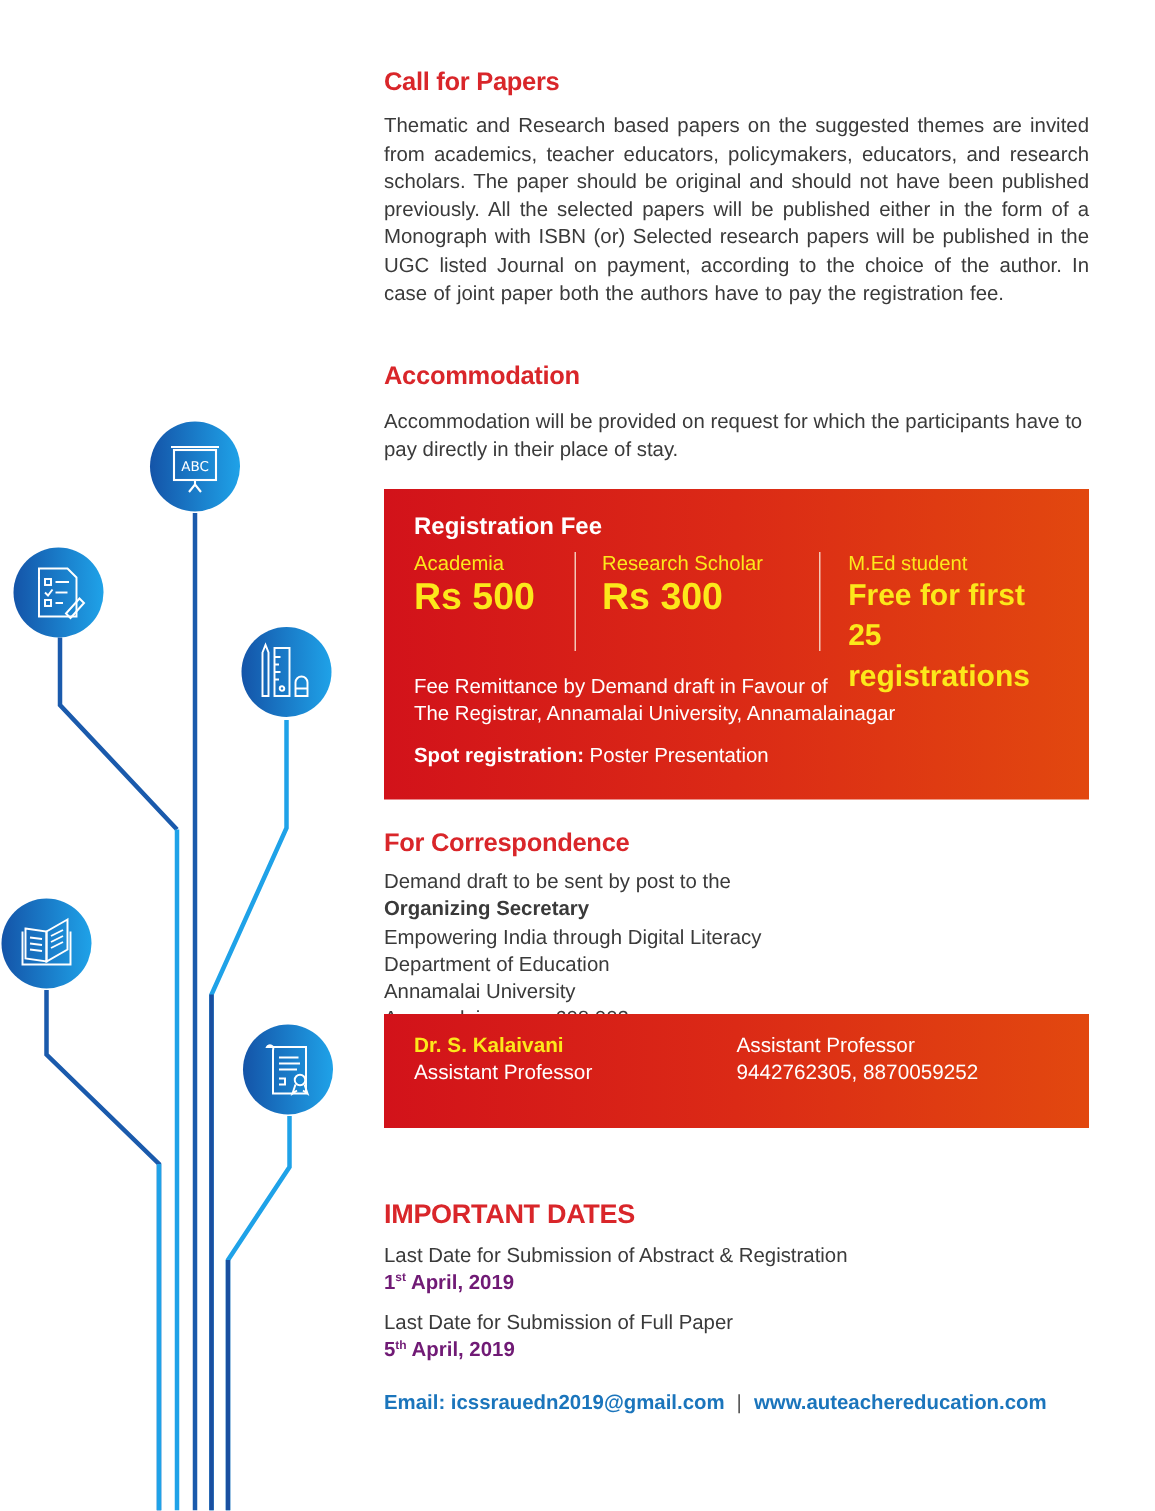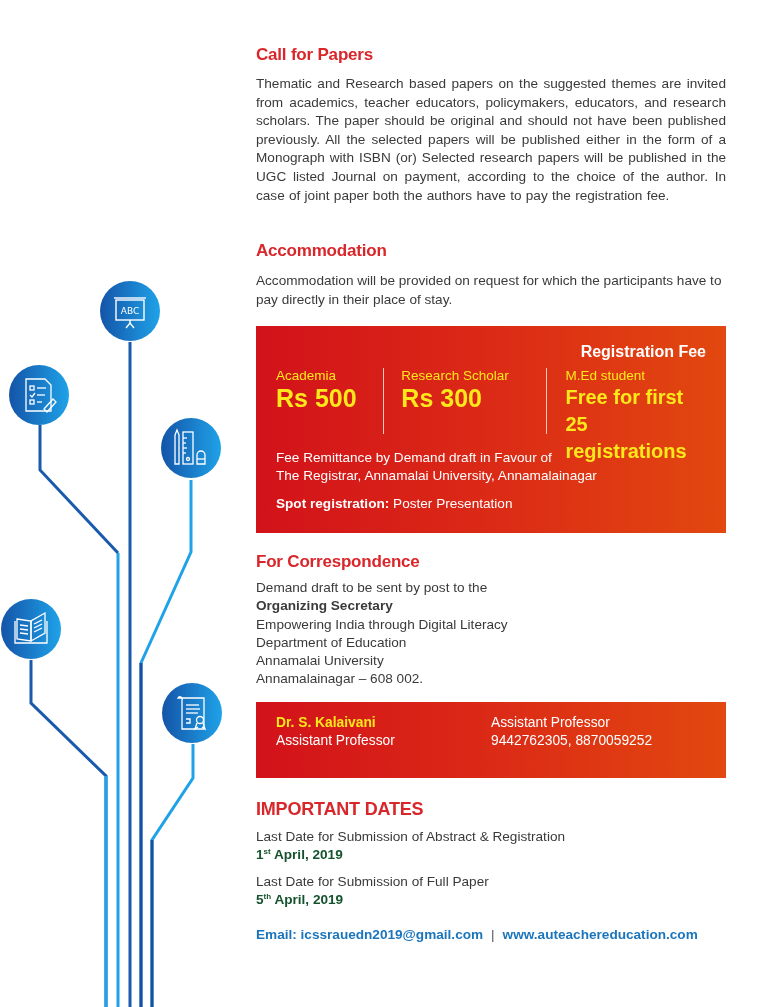--- a/index.html
+++ b/index.html
@@ -16,46 +16,46 @@
     #sec-call { position: absolute; top: 0; }
     #sec-call .p { margin-top: 9px; word-spacing: 0.5px; }
     #sec-accom { position: absolute; top: 196px; }
     #sec-accom .p { margin-top: 10px; }
 
     .redbox {
       position: absolute; left: 0; width: 470px; color: #ffffff;
       background: linear-gradient(90deg, #d2121a 0%, #db2a16 50%, #e2480f 100%);
     }
     #fee-box { top: 282px; height: 207px; padding: 16px 20px 0 20px; }
-    .fee-title { font-size: 16px; font-weight: bold; line-height: 20px; text-align: right; }
+    .fee-title { font-size: 16px; font-weight: bold; line-height: 20px; }
     .fee-cols { display: flex; margin-top: 6px; height: 66px; gap: 13px; }
     .fee-col { position: relative; }
     .fee-col.c1 { width: 100px; }
     .fee-col.c2 { width: 158px; padding-left: 17px; border-left: 1px solid #f4c8b8; }
     .fee-col.c3 { padding-left: 18px; border-left: 1px solid #f4c8b8; }
     .fee-label { color: #fce81b; font-size: 13.5px; line-height: 16px; }
     .fee-amount { color: #fce81b; font-size: 25px; font-weight: bold; line-height: 28px; margin-top: 0px; }
     .fee-free { color: #fce81b; font-size: 20px; font-weight: bold; line-height: 27px; }
     .fee-note { font-size: 13.6px; line-height: 18px; margin-top: 15px; }
     .fee-spot { font-size: 13.6px; line-height: 18px; margin-top: 10px; }
     .fee-spot b { font-weight: bold; }
 
     #sec-corr { position: absolute; top: 507px; }
     #sec-corr .p { margin-top: 6px; line-height: 18.3px; }
     #sec-corr .org { font-weight: bold; }
 
-    #contact-box { top: 658px; height: 76px; padding: 12px 20px 0 20px; display: flex; }
+    #contact-box { top: 632px; height: 76px; padding: 12px 20px 0 20px; display: flex; }
     .contact { width: 229px; font-size: 13.8px; line-height: 18px; }
     .contact .name { color: #fce81b; font-weight: bold; }
 
     #sec-dates { position: absolute; top: 754px; }
     .dates-h { font-size: 18px; }
     .date-label { font-size: 13.6px; line-height: 18px; margin-top: 9px; color: #3a3a3a; }
     .date-label.first { margin-top: 8px; }
-    .date-val { color: #14532d; font-weight: bold; font-size: 13.6px; line-height: 18px; }
+    .date-val { color: #701a75; font-weight: bold; font-size: 13.6px; line-height: 18px; }
     .date-val sup { font-size: 8px; vertical-align: 5px; line-height: 0; }
     .footer { margin-top: 18px; font-size: 13.6px; color: #1b75bc; font-weight: bold; }
     .footer .sep { color: #555; font-weight: normal; margin: 0 8px; }
   </style>
 </head>
 <body>
 
 <svg id="deco" viewBox="0 0 245 1007" xmlns="http://www.w3.org/2000/svg">
   <defs>
     <linearGradient id="cg" x1="0" y1="0" x2="1" y2="0">

